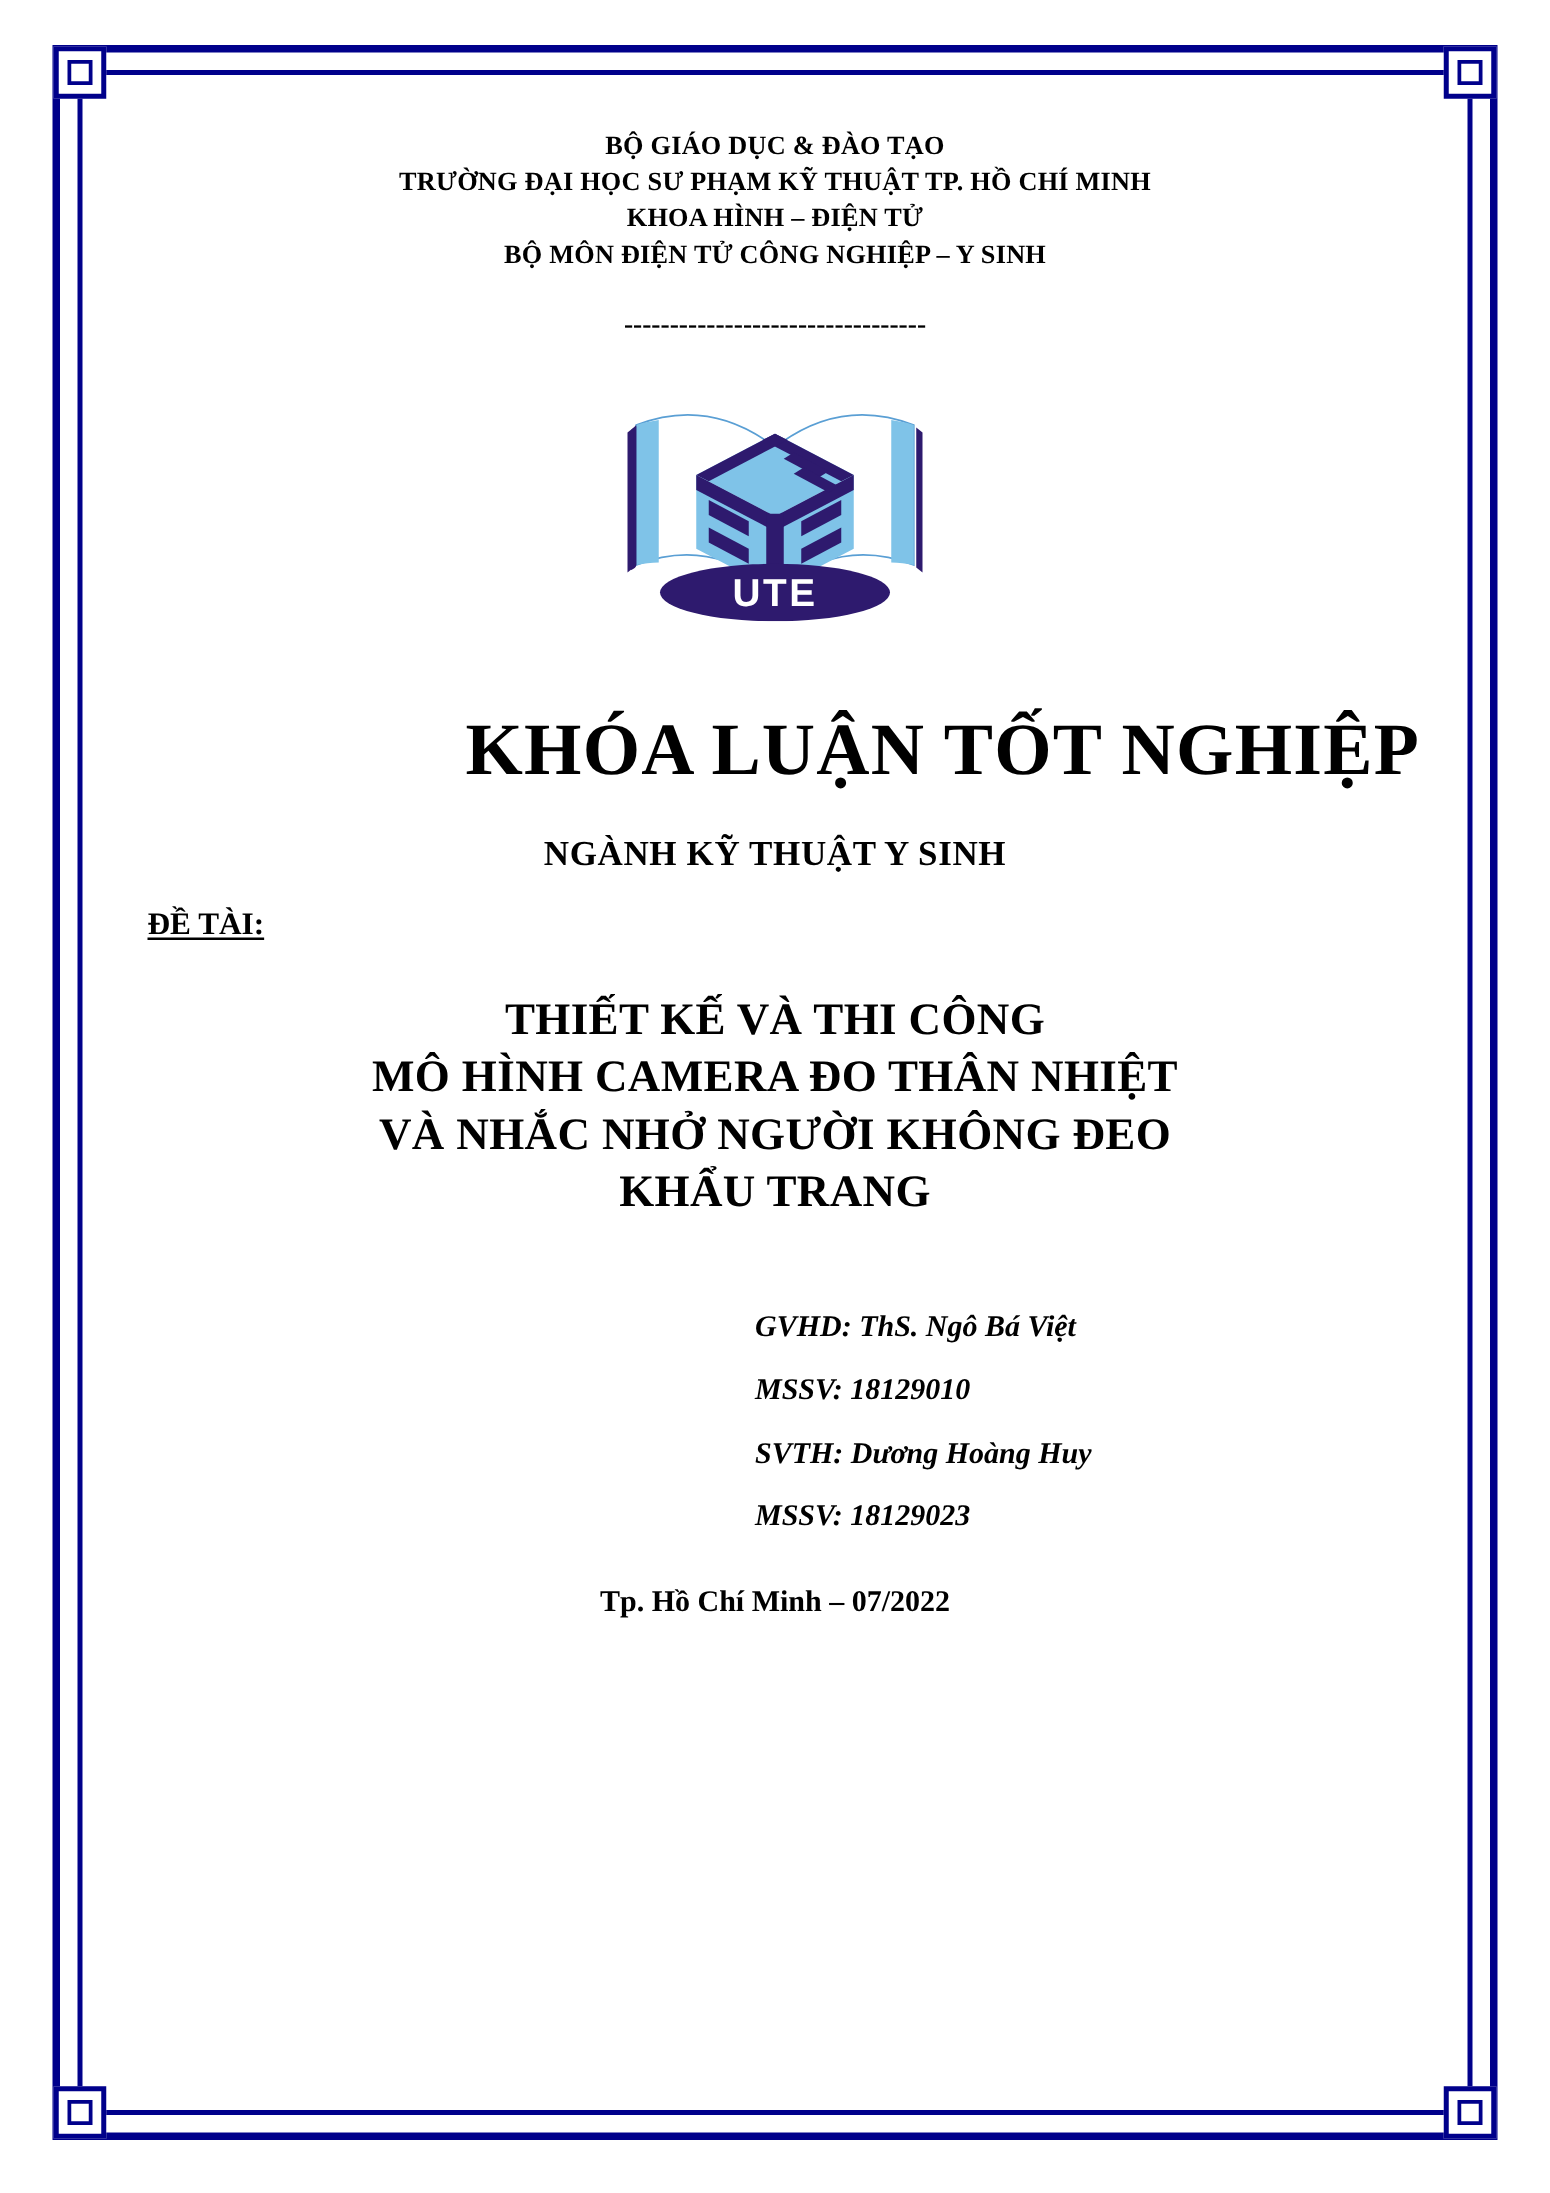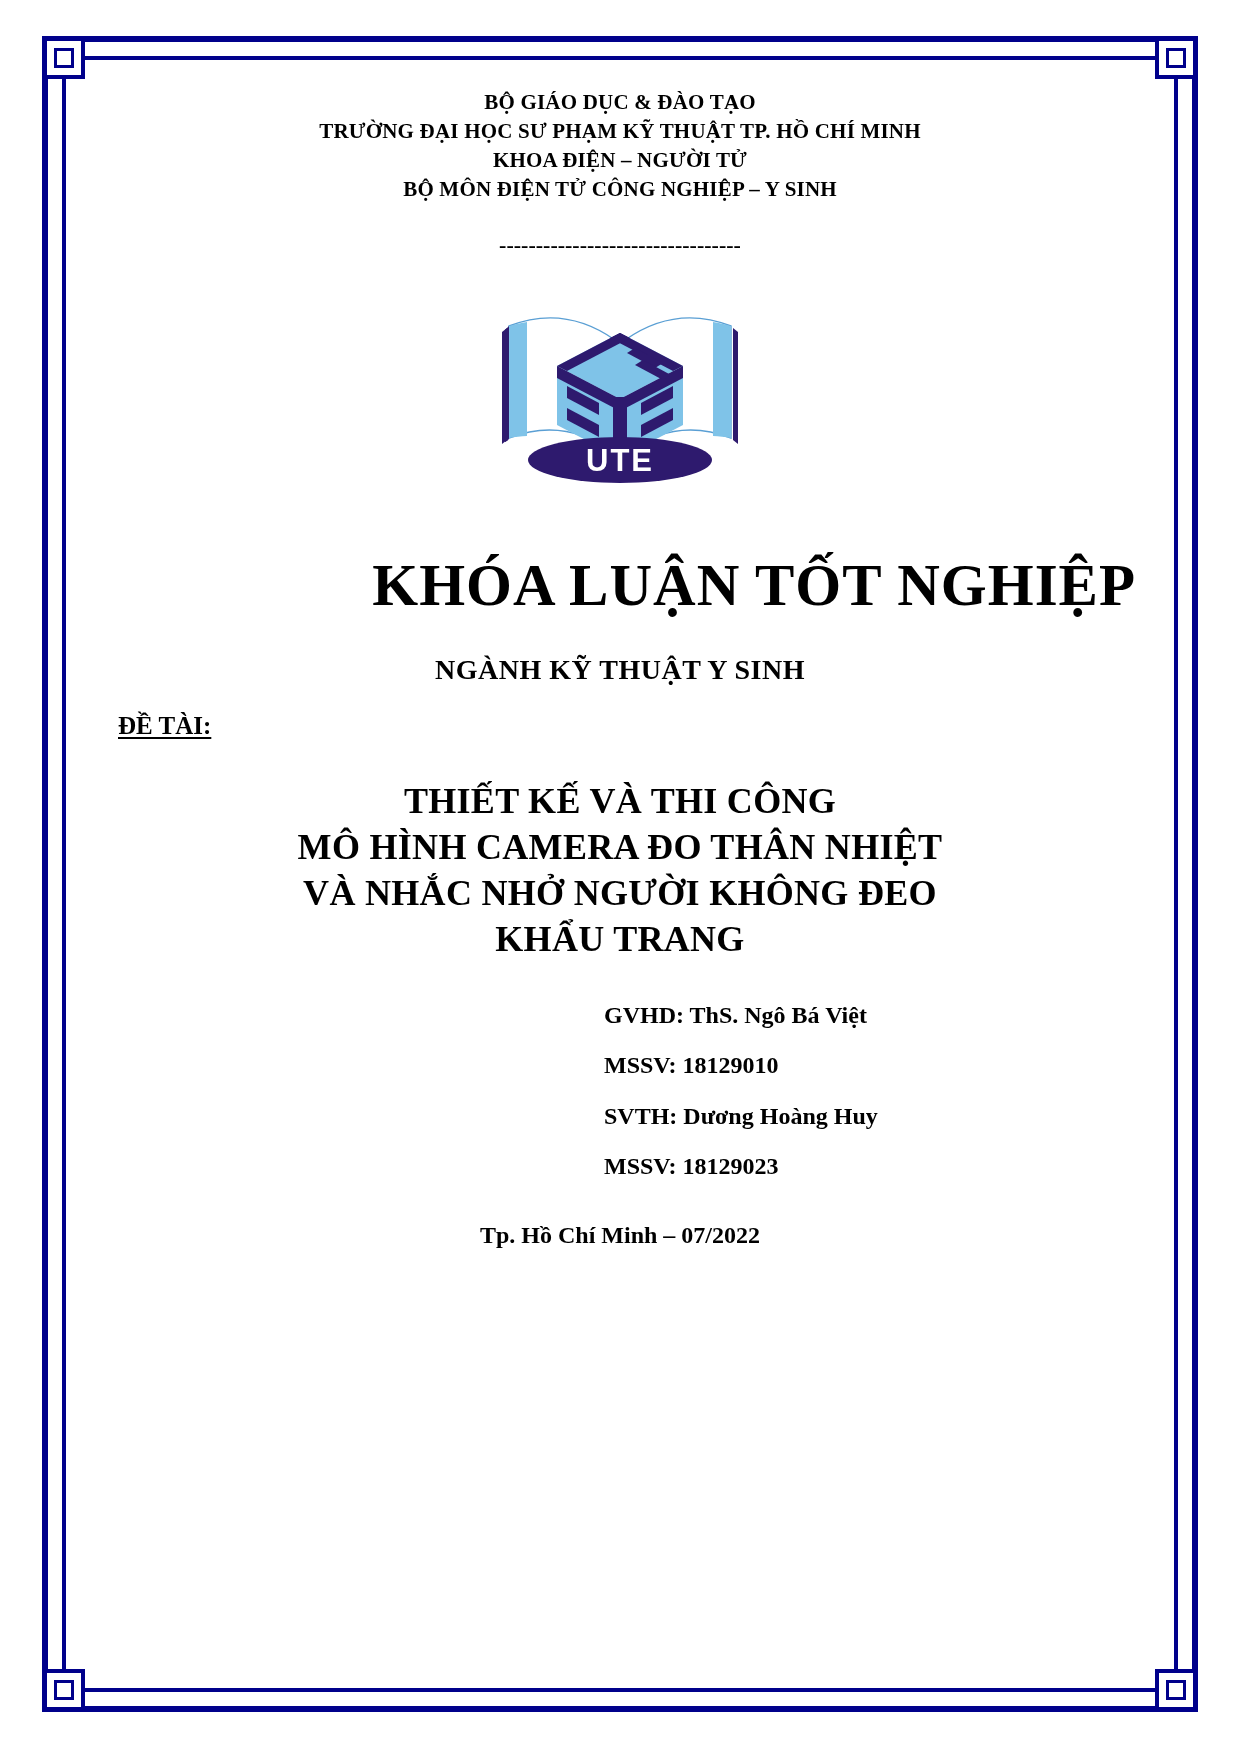--- a/index.html
+++ b/index.html
@@ -55,20 +55,21 @@
 
   
   .content {
     position: absolute;
     left: 80px; top: 74px; right: 80px; bottom: 80px;
     padding: 14px 24px 0 24px;
   }
 
   .school-header {
     text-align: center;
+    margin-top: 14px;
   }
   .school-header div {
     font-weight: bold;
     letter-spacing: 0.2px;
     line-height: 1.38;
   }
   .hdr-1 { font-size: 21px; }
   .hdr-2 { font-size: 21px; }
   .hdr-3 { font-size: 21px; }
   .hdr-4 { font-size: 21px; }
@@ -128,22 +129,23 @@
     font-weight: bold;
     line-height: 1.28;
     margin-top: 38px;
     letter-spacing: 0.3px;
     padding: 0 10px;
   }
   .topic-title div { white-space: nowrap; }
 
   
   .authors {
-    margin-top: 40px;
+    margin-top: 73px;
     padding-left: 500px;
+    font-style: italic;
   }
   .authors .line {
     font-size: 24px;
     font-weight: bold;
     line-height: 1.1;
     margin-bottom: 24px;
     white-space: nowrap;
   }
 
   
@@ -170,21 +172,21 @@
   <div class="corner-in tl"></div>
   <div class="corner-in tr"></div>
   <div class="corner-in bl"></div>
   <div class="corner-in br"></div>
 
   <div class="content">
 
     <div class="school-header">
       <div class="hdr-1">BỘ GIÁO DỤC &amp; ĐÀO TẠO</div>
       <div class="hdr-2">TRƯỜNG ĐẠI HỌC SƯ PHẠM KỸ THUẬT TP. HỒ CHÍ MINH</div>
-      <div class="hdr-3">KHOA ĐIỆN – NGƯỜI TỬ</div>
+      <div class="hdr-3">KHOA HÌNH – ĐIỆN TỬ</div>
       <div class="hdr-4">BỘ MÔN ĐIỆN TỬ CÔNG NGHIỆP – Y SINH</div>
     </div>
 
     <div class="divider">---------------------------------</div>
 
     <div class="logo-wrap">
       <div class="logo">
         <svg viewBox="0 0 250 205" width="250" height="205">
 
           <path d="M14,48 C50,34 86,38 120,62 L120,176 C86,150 50,146 14,160 Z" fill="#ffffff" stroke="#5a9fd4" stroke-width="1.4"></path>

